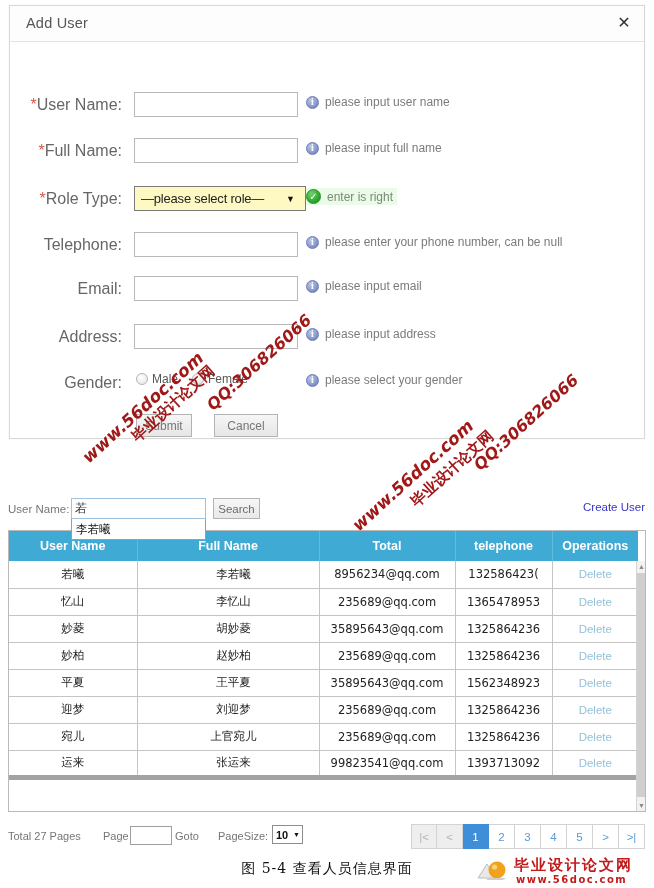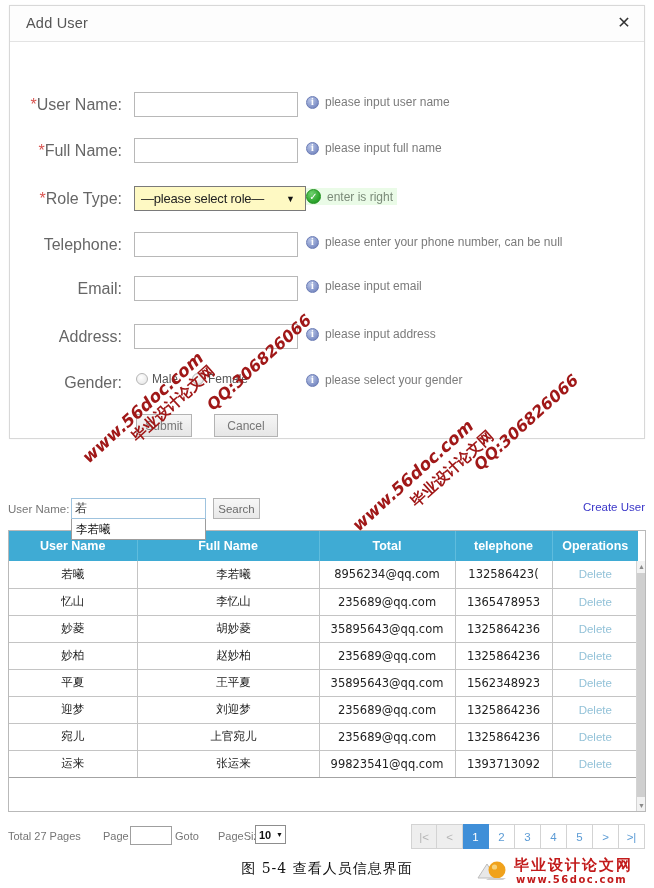--- a/index.html
+++ b/index.html
@@ -170,21 +170,21 @@
     font-family: "Liberation Sans", sans-serif;
   }
   table.grid th:last-child { border-right: none; }
   table.grid td {
     height: 27px; border-bottom: 1px solid #c4c4c4; border-right: 1px solid #c4c4c4;
     font-size: 11.5px; color: #222; text-align: center;
     font-family: "DejaVu Sans", sans-serif;
     overflow: hidden; white-space: nowrap;
   }
   table.grid td:last-child { border-right: none; }
-  table.grid tr:last-child td { border-bottom: 1px solid #a3a3a3; }
+  table.grid tr:last-child td { border-bottom: 5px solid #a3a3a3; }
   .col-a { width: 128px; }
   .col-b { width: 182px; }
   .col-c { width: 136px; }
   .col-d { width: 97px; }
   .col-e { width: 86px; }
   td.fullname { text-align: left; padding-left: 12px; }
   .del-link { color: #93c2d8; cursor: pointer; font-family: "Liberation Sans", sans-serif; font-size: 11.5px; }
 
   .vscroll {
     position: absolute; right: 0; top: 30px;
@@ -200,21 +200,21 @@
   .pager { position: absolute; left: 0; top: 824px; width: 654px; height: 28px; }
   .pg-total { position: absolute; left: 8px; top: 6px; font-size: 11px; color: #757575; }
   .pg-page { position: absolute; left: 103px; top: 6px; font-size: 11px; color: #757575; }
   .pg-input {
     position: absolute; left: 130px; top: 2px; width: 42px; height: 19px;
     border: 1px solid #9f9f9f; background: #fff; outline: none; font-size: 11px;
   }
   .pg-goto { position: absolute; left: 175px; top: 6px; font-size: 11px; color: #757575; }
   .pg-pssize { position: absolute; left: 218px; top: 6px; font-size: 11px; color: #757575; }
   .pg-select {
-    position: absolute; left: 255px; top: 1px; width: 31px; height: 19px;
+    position: absolute; left: 272px; top: 1px; width: 31px; height: 19px;
     border: 1px solid #8d8d8d; background: #fff;
     font-size: 11px; color: #111; font-weight: bold;
     display: flex; align-items: center; justify-content: space-between;
     padding: 0 2px 0 3px; cursor: pointer;
   }
   .pg-select .arr { font-size: 7px; color: #111; }
   .pg-nav { position: absolute; right: 9px; top: 0; display: flex; }
   .pg-btn {
     width: 26px; height: 25px;
     border: 1px solid #d3d3d3; border-left: none;

